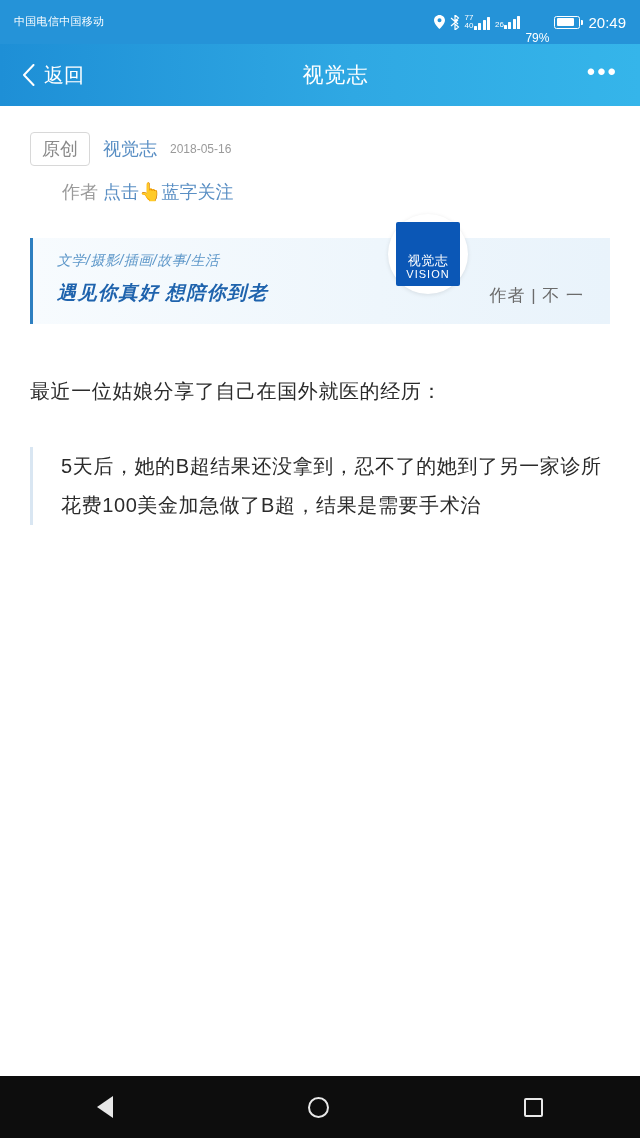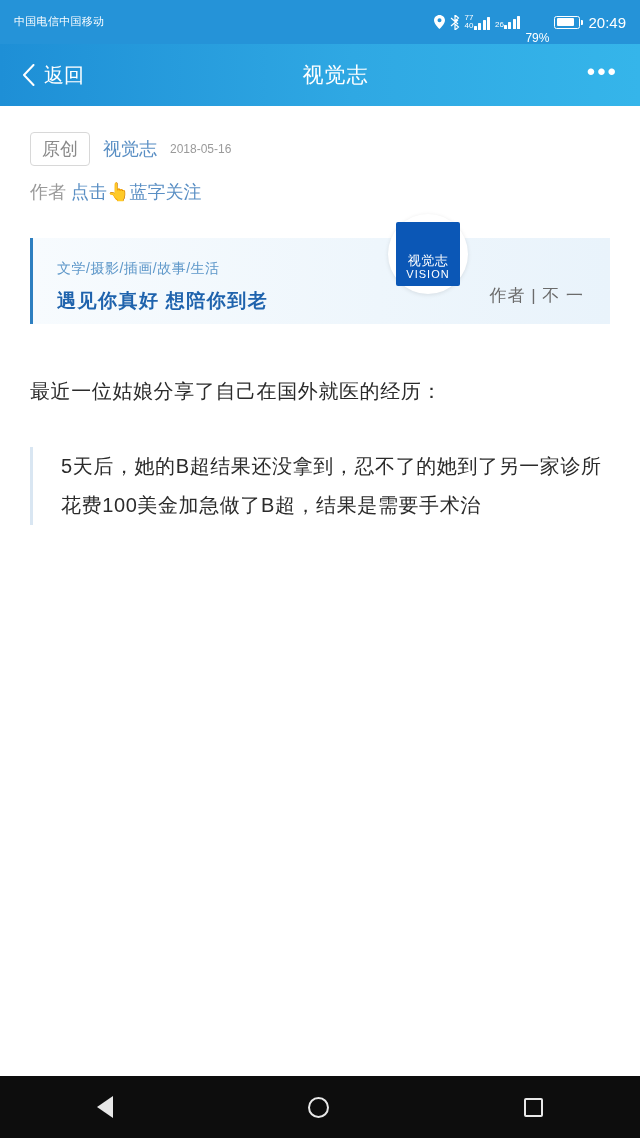--- a/index.html
+++ b/index.html
@@ -159,35 +159,36 @@
     font-size: 18px;
   }
   .date {
     color: #9a9a9a;
     font-size: 12px;
   }
   .byline {
     font-size: 18px;
     color: #9a9a9a;
     margin-bottom: 34px;
+    margin-left: 32px;
   }
   .byline .hand { font-size: 18px; }
   .byline .blue { color: #5a8fc4; }
 
   
   .banner {
     position: relative;
     height: 86px;
     background: linear-gradient(to right, #f7fbfe 0%, #eef6fc 60%, #e9f3fb 100%);
     border-left: 3px solid #2e7fc0;
     margin-bottom: 48px;
   }
   .banner-left {
     position: absolute;
-    left: 24px; top: 22px;
+    left: 24px; top: 14px; font-style: italic;
   }
   .banner-cats {
     color: #5d97c9;
     font-size: 14px;
     letter-spacing: .5px;
     margin-bottom: 10px;
   }
   .banner-slogan {
     color: #1f63ad;
     font-size: 19px;

